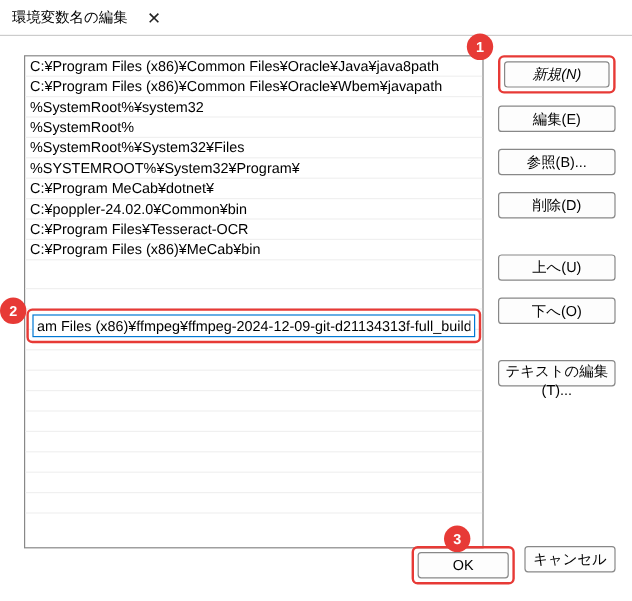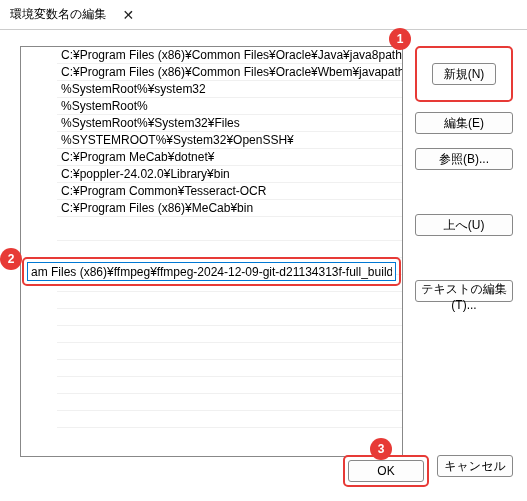--- a/index.html
+++ b/index.html
@@ -35,21 +35,20 @@
     right: 14px;
     bottom: 44px;
     display: flex;
     gap: 12px;
   }
   .list {
     flex: 1;
     border: 1px solid #888;
     background: #fff;
     overflow: hidden;
-    padding-left: 36px;
   }
   .row {
     height: 17px;
     line-height: 17px;
     padding: 0 4px;
     white-space: nowrap;
     border-bottom: 1px solid #f0f0f0;
     overflow: hidden;
   }
   .buttons {
@@ -80,22 +79,23 @@
   .footer .btn { width: 76px; }
   .ok-wrap {
     border: 2px solid #e73a36;
     border-radius: 5px;
     padding: 3px;
     position: relative;
   }
   .new-wrap {
     border: 2px solid #e73a36;
     border-radius: 5px;
-    padding: 15px;
+    padding: 3px;
     position: relative;
+    font-style: italic;
   }
   .new-wrap .btn { width: 100%; }
   .edit-box {
     position: absolute;
     left: 22px;
     top: 257px;
     right: 126px;
     border: 2px solid #e73a36;
     border-radius: 5px;
     padding: 3px;
@@ -128,24 +128,24 @@
   </div>
 </div>
 
 <div class="content">
   <div class="list">
     <div class="row">C:¥Program Files (x86)¥Common Files¥Oracle¥Java¥java8path</div>
     <div class="row">C:¥Program Files (x86)¥Common Files¥Oracle¥Wbem¥javapath</div>
     <div class="row">%SystemRoot%¥system32</div>
     <div class="row">%SystemRoot%</div>
     <div class="row">%SystemRoot%¥System32¥Files</div>
-    <div class="row">%SYSTEMROOT%¥System32¥OpenSSH¥</div>
+    <div class="row">%SYSTEMROOT%¥System32¥Program¥</div>
     <div class="row">C:¥Program MeCab¥dotnet¥</div>
-    <div class="row">C:¥poppler-24.02.0¥Library¥bin</div>
-    <div class="row">C:¥Program Common¥Tesseract-OCR</div>
+    <div class="row">C:¥poppler-24.02.0¥Common¥bin</div>
+    <div class="row">C:¥Program Files¥Tesseract-OCR</div>
     <div class="row">C:¥Program Files (x86)¥MeCab¥bin</div>
     <div class="row" style="border-bottom:1px solid #f0f0f0;height:24px;"></div>
     <div class="row"></div>
     <div class="row"></div>
     <div class="row"></div>
     <div class="row"></div>
     <div class="row"></div>
     <div class="row"></div>
     <div class="row"></div>
     <div class="row"></div>
@@ -156,23 +156,25 @@
 
   <div class="buttons">
     <div class="new-wrap">
       <button class="btn">新規(N)</button>
     </div>
     <div class="gap-sm"></div>
     <button class="btn">編集(E)</button>
     <div class="gap-md"></div>
     <button class="btn">参照(B)...</button>
     <div class="gap-md"></div>
+    <button class="btn">削除(D)</button>
     <div class="gap-lg"></div>
     <button class="btn">上へ(U)</button>
     <div class="gap-md"></div>
+    <button class="btn">下へ(O)</button>
     <div class="gap-lg"></div>
     <button class="btn">テキストの編集(T)...</button>
   </div>
 </div>
 
 <div class="edit-box">
   <input type="text" style="width: 100%; height: 19px; border: 1px solid rgb(0, 120, 212); font: inherit; padding: 0px 3px; outline: none;" value="am Files (x86)¥ffmpeg¥ffmpeg-2024-12-09-git-d21134313f-full_build¥bin">
 </div>
 
 <div class="footer">

